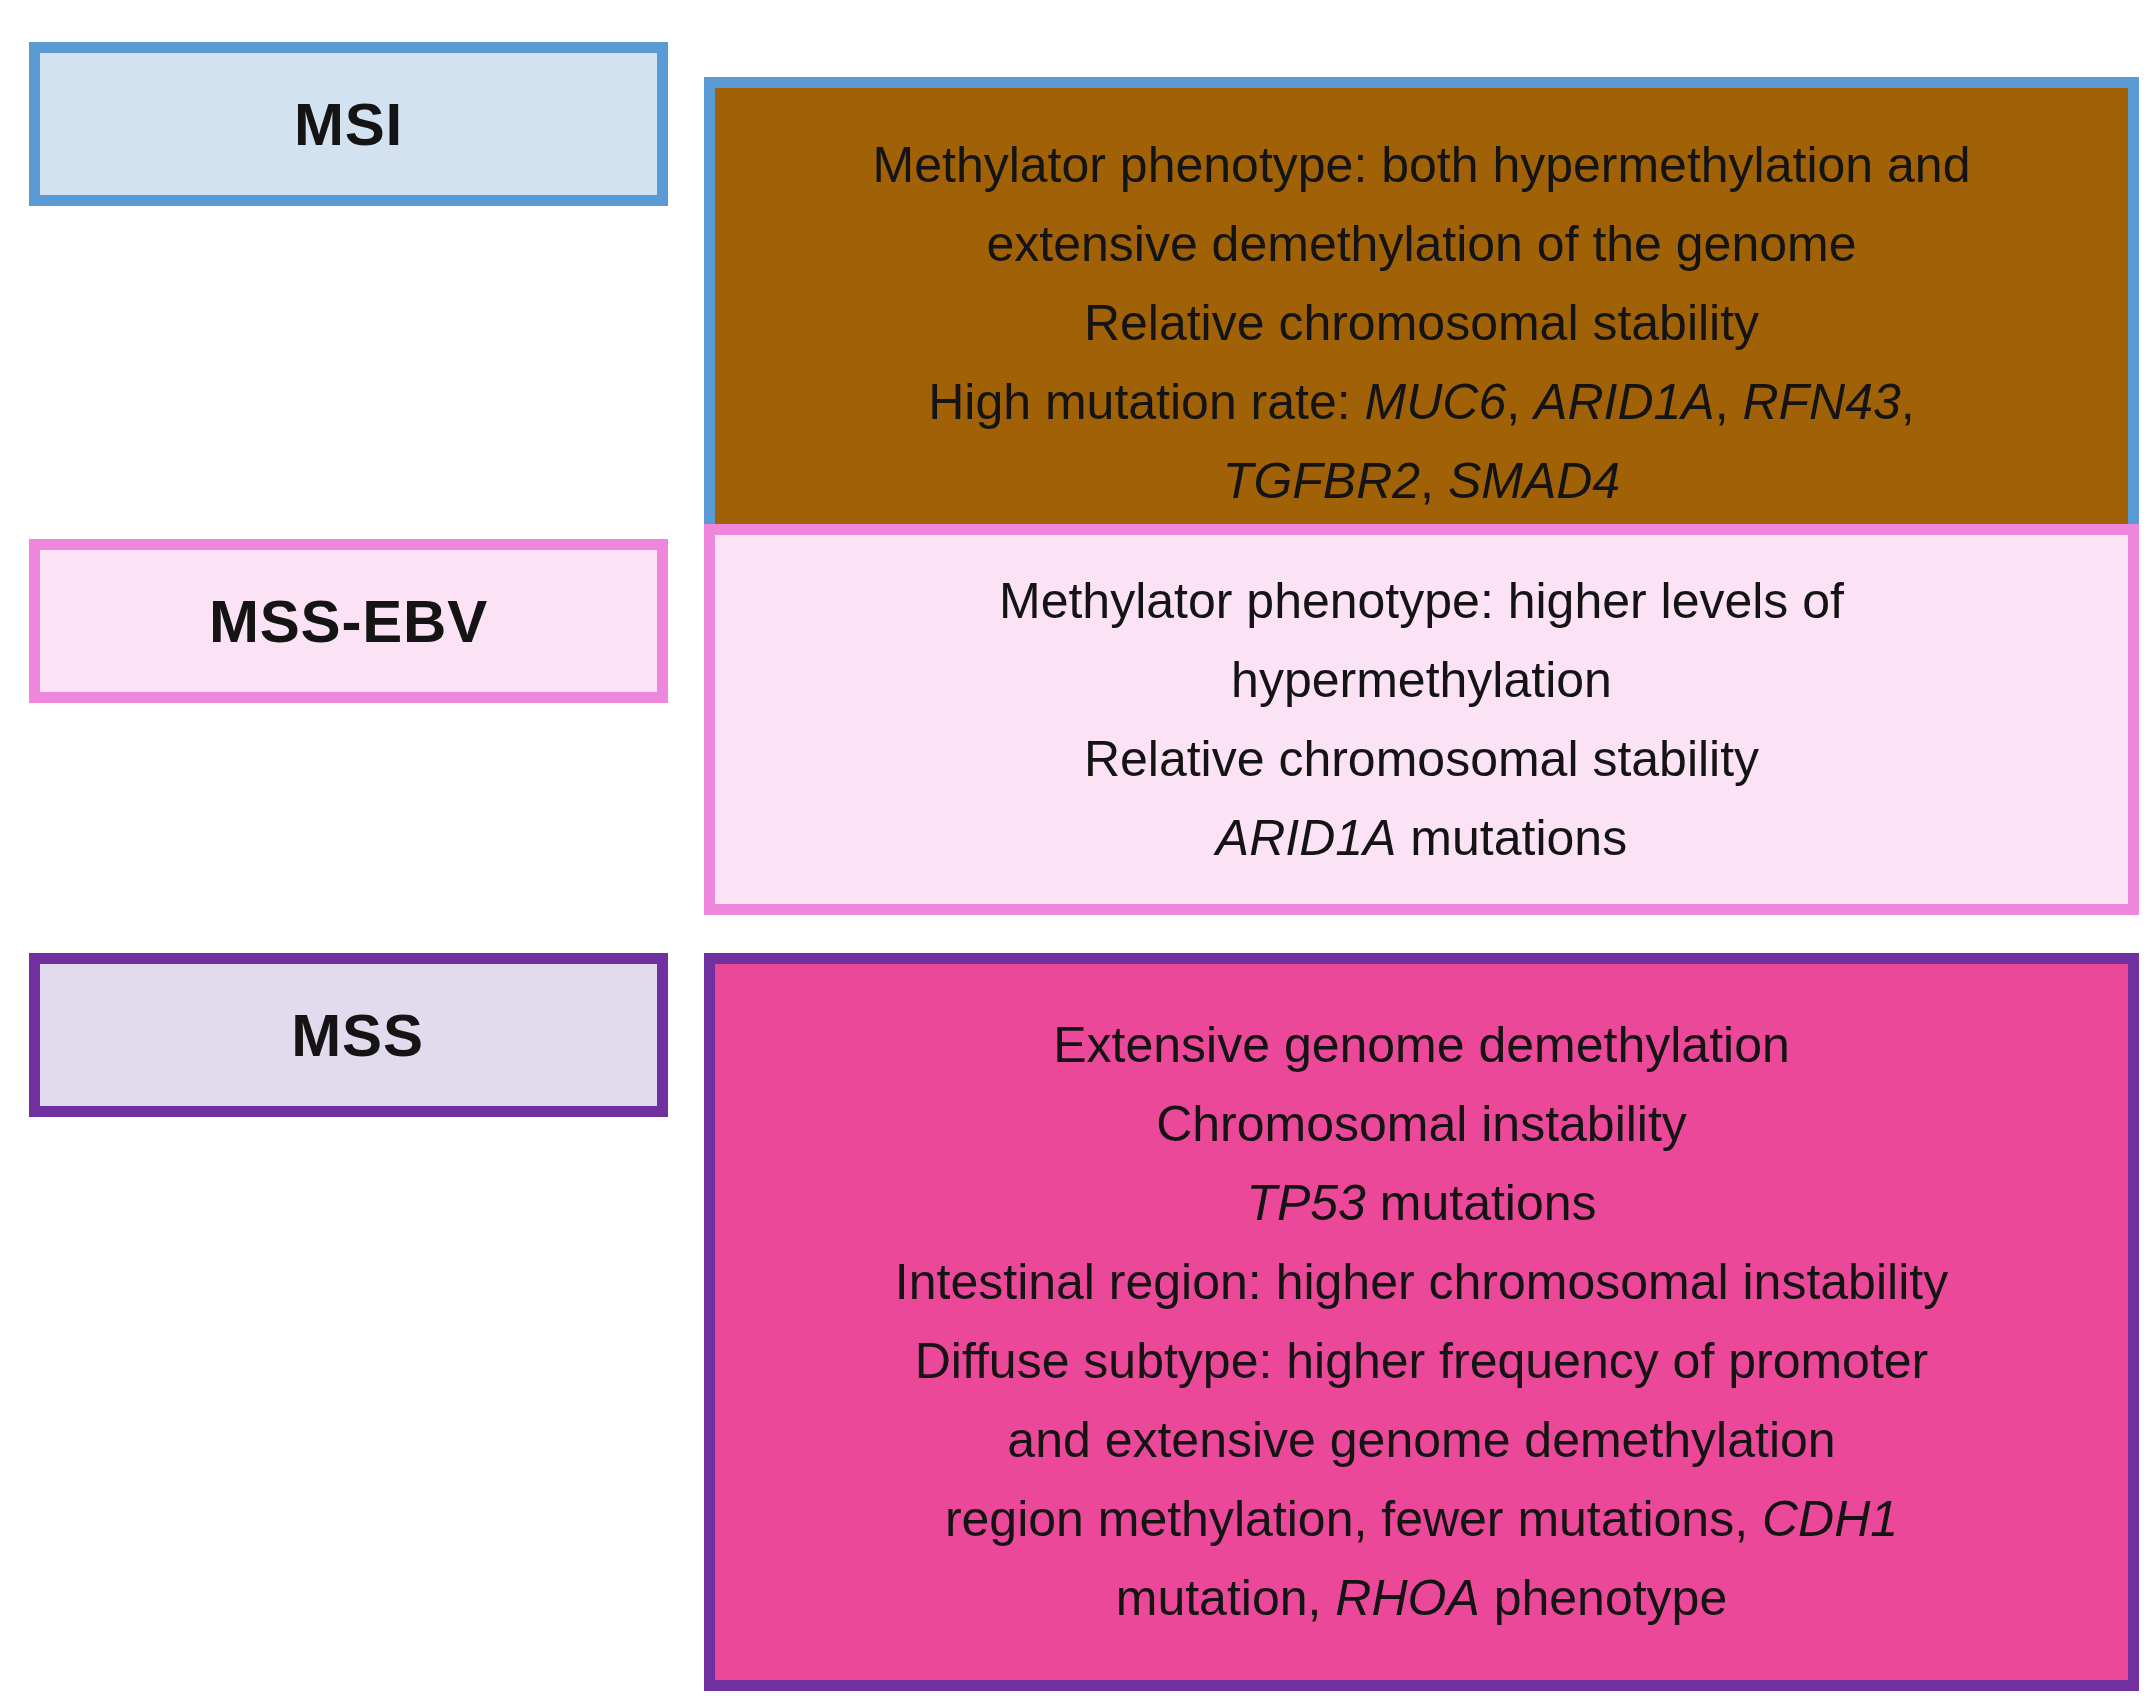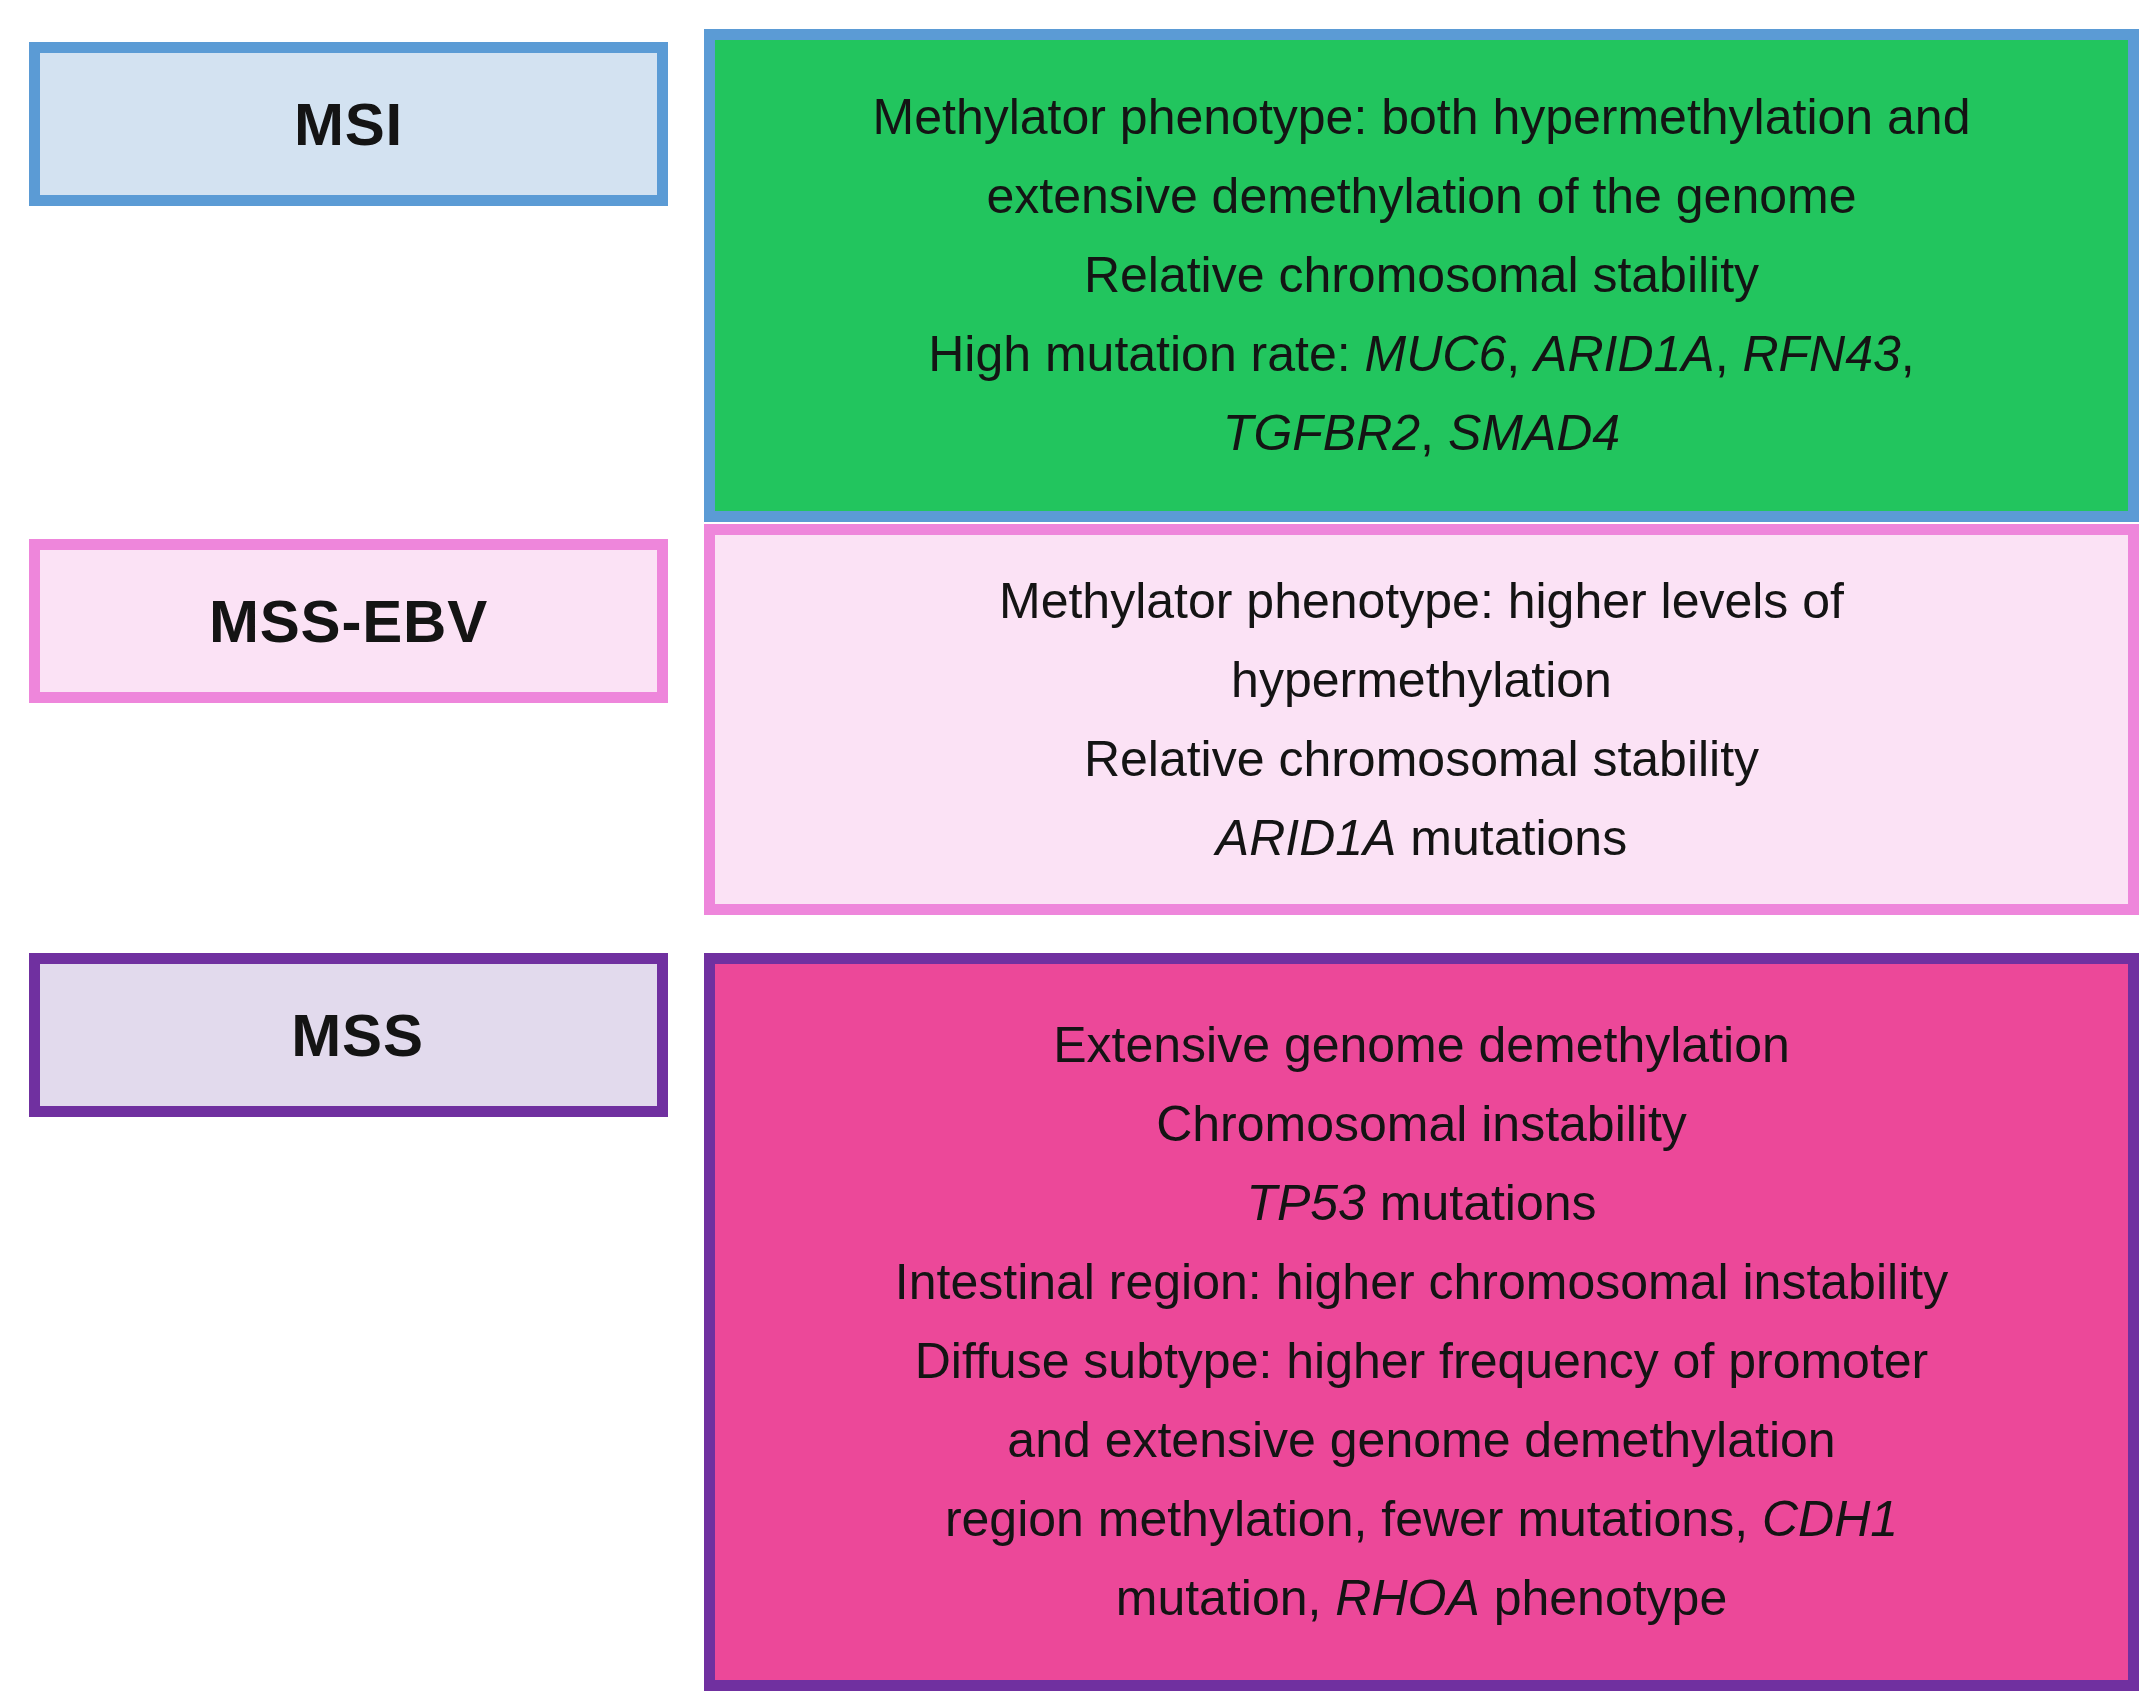--- a/index.html
+++ b/index.html
@@ -61,21 +61,21 @@
 </style>
 </head>
 <body>
 
 <div id="figure-canvas">
 
   <div class="row r0">
     <div class="label-box" style="border-color: rgb(91, 155, 213); background-color: rgb(211, 226, 241);">
       <span class="label-text">MSI</span>
     </div>
-    <div class="desc-box" style="border-color: rgb(91, 155, 213); background-color: #22c55e;">
+    <div class="desc-box" style="border-color: rgb(91, 155, 213); background-color: #a16207; margin-top: 48px;">
         <div class="line"><span>Methylator phenotype: both hypermethylation and</span></div>
         <div class="line"><span>extensive demethylation of the genome</span></div>
         <div class="line"><span>Relative chromosomal stability</span></div>
         <div class="line"><span>High mutation rate: </span><span class="it">MUC6</span><span>, </span><span class="it">ARID1A</span><span>, </span><span class="it">RFN43</span><span>,</span></div>
         <div class="line"><span class="it">TGFBR2</span><span>, </span><span class="it">SMAD4</span></div>
       </div>
   </div>
 
   <div class="row r1">
     <div class="label-box" style="border-color: rgb(238, 134, 219); background-color: rgb(251, 226, 245);">

